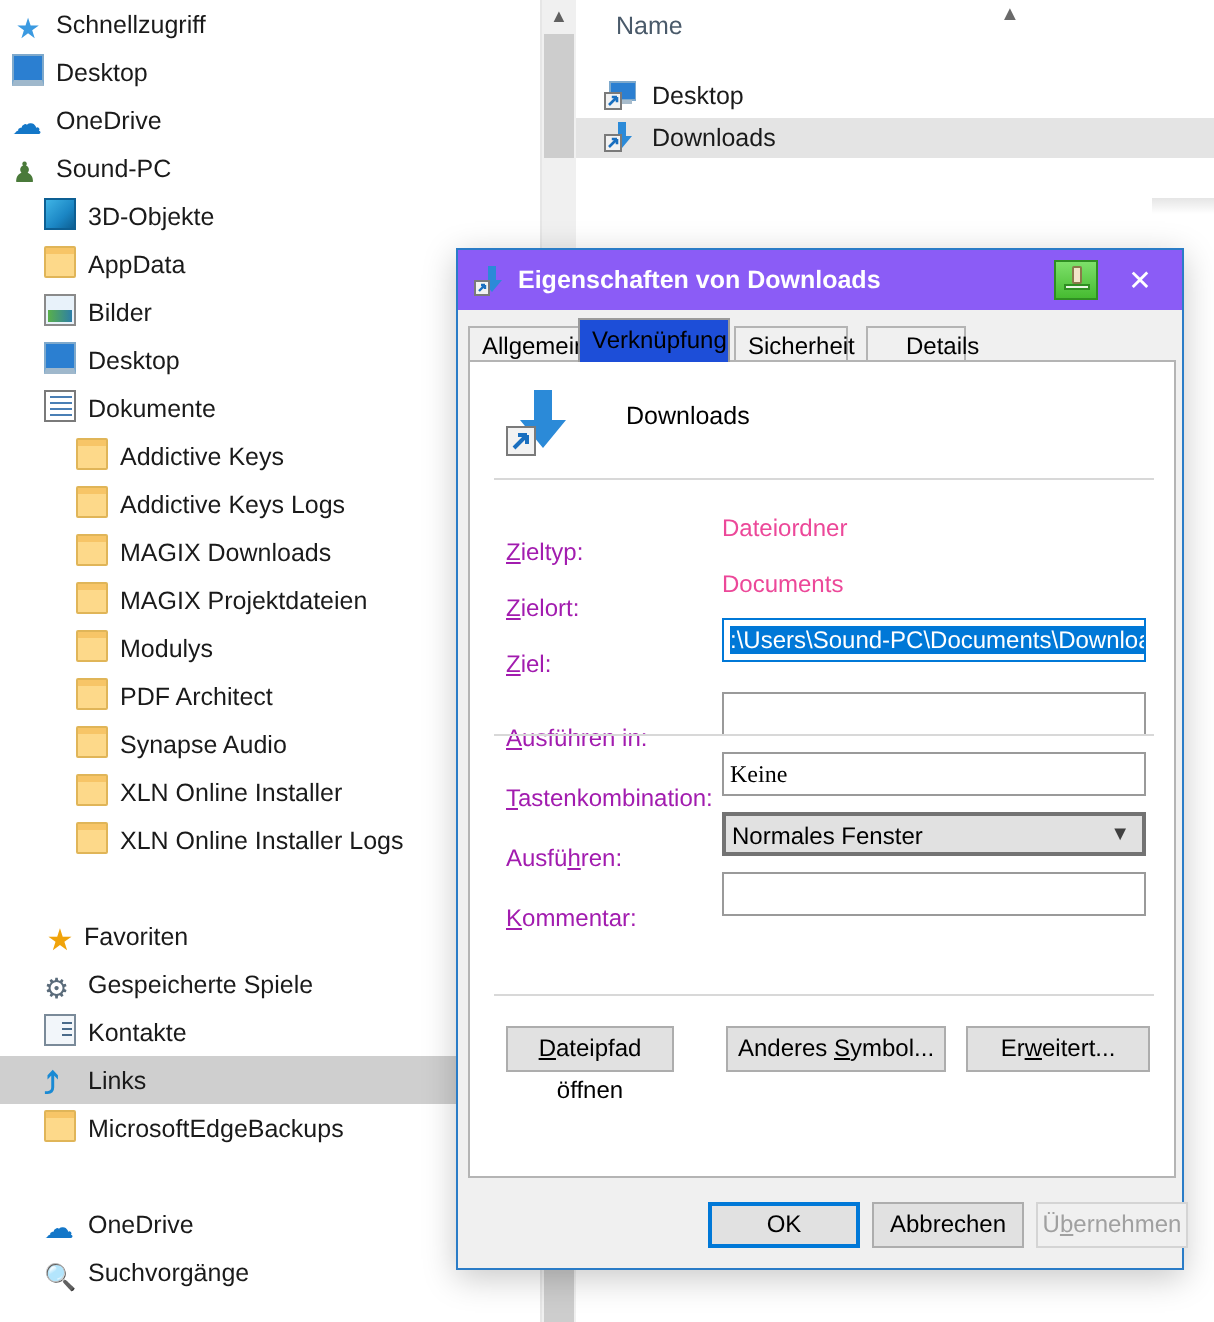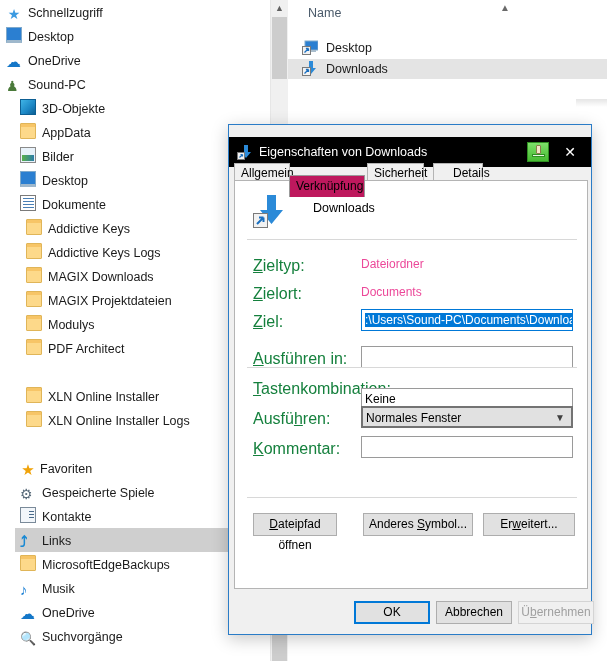--- a/index.html
+++ b/index.html
@@ -46,22 +46,22 @@
     box-shadow:0 3px 0 #4a6b8a,0 6px 0 #4a6b8a;background:#4a6b8a;}
   .ic-link{color:#1a8ad4;font-size:15px;line-height:16px;font-weight:bold;}
   .ic-link:before{content:"\2934";}
   .ic-music{color:#1a7fd4;font-size:15px;line-height:16px;}
   .ic-music:before{content:"\266A";}
   .ic-search{color:#555;font-size:13px;line-height:16px;}
   .ic-search:before{content:"\1F50D";}
 
   
   .ind0{padding-left:6px;}
-  .ind1{padding-left:5px;margin-left:15px;}
-  .ind2{padding-left:26px;}
+  .ind1{padding-left:22px;}
+  .ind2{padding-left:38px;}
 
   
   #nav-scroll{position:absolute;left:270px;top:0;width:17px;height:661px;background:#f0f0f0;border-left:1px solid #e6e6e6;}
   #nav-scroll-up{position:absolute;left:0;top:0;width:17px;height:17px;color:#606060;font-size:9px;text-align:center;line-height:17px;}
   #nav-thumb{position:absolute;left:1px;top:17px;width:15px;height:62px;background:#cdcdcd;}
   #nav-thumb2{position:absolute;left:1px;top:620px;width:15px;height:41px;background:#cdcdcd;}
 
   
   #file-pane{position:absolute;left:288px;top:0;width:319px;height:661px;background:#fff;}
   #col-header{position:absolute;left:0;top:0;width:319px;height:26px;}
@@ -74,43 +74,43 @@
   
   #exp-bottom-shadow{position:absolute;left:288px;top:99px;width:319px;height:8px;
     background:linear-gradient(180deg,rgba(0,0,0,0.10),rgba(0,0,0,0));}
 
   
   #dialog{
     position:absolute;left:228px;top:124px;width:364px;height:511px;
     background:#f0f0f0;border:1px solid #2a7cc7;box-sizing:border-box;
     box-shadow:0 4px 16px rgba(0,0,0,0.22);
   }
-  #titlebar{position:absolute;left:0;top:12px;right:0;height:30px;background:#000000;}
+  #titlebar{position:absolute;left:0;top:0;right:0;height:30px;background:#8b5cf6;font-weight:bold;}
   #title-icon{position:absolute;left:8px;top:7px;width:16px;height:16px;}
   #title-text{position:absolute;left:30px;top:0;height:30px;line-height:30px;color:#fff;font-size:12.5px;}
   #title-green{position:absolute;right:42px;top:5px;width:22px;height:20px;
     background:linear-gradient(180deg,#7ee06a 0%,#46bb31 100%);border:1px solid #2f8f22;box-sizing:border-box;}
   #title-green:after{content:"";position:absolute;left:4px;top:11px;width:13px;height:3px;background:#e9f7e4;border:1px solid #2f8f22;box-sizing:border-box;}
   #title-green:before{content:"";position:absolute;left:8px;top:2px;width:5px;height:9px;background:#f2e5c9;border:1px solid #8a7a4a;box-sizing:border-box;border-radius:1px;}
   #btn-close{position:absolute;right:0;top:0;width:42px;height:30px;color:#fff;font-size:14px;text-align:center;line-height:30px;}
 
   
   #tabstrip{position:absolute;left:5px;top:34px;width:354px;height:22px;}
   .tab{position:absolute;top:4px;height:18px;line-height:18px;padding:0 6px;font-size:12px;color:#000;
     background:#f0f0f0;border:1px solid #b4b4b4;box-sizing:border-box;border-bottom:none;white-space:nowrap;}
-  .tab.active{top:16px;height:22px;line-height:21px;background:#be185d;border-color:#9a9a9a;z-index:3;}
+  .tab.active{top:0;height:22px;line-height:21px;background:#1d4ed8;border-color:#9a9a9a;z-index:3;}
 
   #tabpanel{position:absolute;left:5px;top:55px;width:354px;height:409px;background:#fff;border:1px solid #b4b4b4;box-sizing:border-box;}
 
   
   #pnl-icon{position:absolute;left:18px;top:12px;width:36px;height:36px;}
   #pnl-title{position:absolute;left:78px;top:20px;font-size:12.5px;color:#000;}
   .hr{position:absolute;left:12px;width:330px;height:1px;background:#d8d8d8;}
 
-  .frow-label{position:absolute;font-size:16px;color:#15803d;}
+  .frow-label{position:absolute;font-size:12px;color:#a21caf;margin-top:12px;}
   .frow-value{position:absolute;font-size:12px;color:#ec4899;}
   .field{position:absolute;height:22px;background:#fff;border:1px solid #9a9a9a;box-sizing:border-box;
     font-size:12px;line-height:20px;padding:0 3px;color:#000;overflow:hidden;white-space:nowrap;}
   .field.focused{border:1px solid #0078d7;}
   .sel-text{background:#0078d7;color:#fff;}
   .combo{position:absolute;height:22px;background:#e1e1e1;border:2px solid #737373;box-sizing:border-box;
     font-size:12px;line-height:20px;padding:0 3px;color:#000;}
   .combo .chev{position:absolute;right:6px;top:0;color:#404040;font-size:10px;line-height:20px;}
 
   .btn{position:absolute;height:23px;background:#e1e1e1;border:1px solid #adadad;box-sizing:border-box;
@@ -133,28 +133,28 @@
       <div class="tree-item ind1" style="top: 120px; position: absolute;"><span class="ico ic-folder"></span><span class="lbl">AppData</span></div>
       <div class="tree-item ind1" style="top: 144px; position: absolute;"><span class="ico ic-pic"></span><span class="lbl">Bilder</span></div>
       <div class="tree-item ind1" style="top: 168px; position: absolute;"><span class="ico ic-desktop"></span><span class="lbl">Desktop</span></div>
       <div class="tree-item ind1" style="top: 192px; position: absolute;"><span class="ico ic-doc"></span><span class="lbl">Dokumente</span></div>
       <div class="tree-item ind2" style="top: 216px; position: absolute;"><span class="ico ic-folder"></span><span class="lbl">Addictive Keys</span></div>
       <div class="tree-item ind2" style="top: 240px; position: absolute;"><span class="ico ic-folder"></span><span class="lbl">Addictive Keys Logs</span></div>
       <div class="tree-item ind2" style="top: 264px; position: absolute;"><span class="ico ic-folder"></span><span class="lbl">MAGIX Downloads</span></div>
       <div class="tree-item ind2" style="top: 288px; position: absolute;"><span class="ico ic-folder"></span><span class="lbl">MAGIX Projektdateien</span></div>
       <div class="tree-item ind2" style="top: 312px; position: absolute;"><span class="ico ic-folder"></span><span class="lbl">Modulys</span></div>
       <div class="tree-item ind2" style="top: 336px; position: absolute;"><span class="ico ic-folder"></span><span class="lbl">PDF Architect</span></div>
+      <div class="tree-item ind2" style="top: 360px; position: absolute;"><span class="ico ic-folder"></span><span class="lbl">Synapse Audio</span></div>
       <div class="tree-item ind2" style="top: 384px; position: absolute;"><span class="ico ic-folder"></span><span class="lbl">XLN Online Installer</span></div>
       <div class="tree-item ind2" style="top: 408px; position: absolute;"><span class="ico ic-folder"></span><span class="lbl">XLN Online Installer Logs</span></div>
       <div class="tree-item ind1" style="top: 456px; position: absolute;"><span class="ico ic-star"></span><span class="lbl">Favoriten</span></div>
       <div class="tree-item ind1" style="top: 480px; position: absolute;"><span class="ico ic-game"></span><span class="lbl">Gespeicherte Spiele</span></div>
       <div class="tree-item ind1" style="top: 504px; position: absolute;"><span class="ico ic-contact"></span><span class="lbl">Kontakte</span></div>
       <div class="tree-item ind1 sel" style="top: 528px; position: absolute;"><span class="ico ic-link"></span><span class="lbl">Links</span></div>
       <div class="tree-item ind1" style="top: 552px; position: absolute;"><span class="ico ic-folder"></span><span class="lbl">MicrosoftEdgeBackups</span></div>
-      <div class="tree-item ind1" style="top: 576px; position: absolute;"><span class="ico ic-music"></span><span class="lbl">Musik</span></div>
       <div class="tree-item ind1" style="top: 600px; position: absolute;"><span class="ico ic-cloud"></span><span class="lbl">OneDrive</span></div>
       <div class="tree-item ind1" style="top: 624px; position: absolute; text-align: right;"><span class="ico ic-search"></span><span class="lbl">Suchvorgänge</span></div>
     </div>
 
   <div id="nav-scroll">
     <div id="nav-scroll-up">▲</div>
     <div id="nav-thumb"></div>
     <div id="nav-thumb2"></div>
   </div>
 
@@ -218,21 +218,21 @@
     <div id="form-area">
         <div class="frow-label" style="left: 18px; top: 76px;"><span class="u">Z</span>ieltyp:</div>
         <div class="frow-value" style="left: 126px; top: 76px;">Dateiordner</div>
         <div class="frow-label" style="left: 18px; top: 104px;"><span class="u">Z</span>ielort:</div>
         <div class="frow-value" style="left: 126px; top: 104px;">Documents</div>
         <div class="frow-label" style="left: 18px; top: 132px;"><span class="u">Z</span>iel:</div>
         <div class="field focused" style="left: 126px; top: 128px; width: 212px;"><span class="sel-text">:\Users\Sound-PC\Documents\Downloads</span></div>
         <div class="frow-label" style="left: 18px; top: 169px;"><span class="u">A</span>usführen in:</div>
         <div class="field" style="left: 126px; top: 165px; width: 212px;"><span></span></div>
         <div class="frow-label" style="left: 18px; top: 199px;"><span class="u">T</span>astenkombination:</div>
-        <div class="field" style="left: 126px; top: 207px; width: 212px;"><span>Keine</span></div>
+        <div class="field" style="left: 126px; top: 195px; width: 212px; font-family: Liberation Serif, serif;"><span>Keine</span></div>
         <div class="frow-label" style="left: 18px; top: 229px;">Ausfü<span class="u">h</span>ren:</div>
         <div class="combo" style="left: 126px; top: 225px; width: 212px;"><span>Normales Fenster</span><span class="chev">▼</span></div>
         <div class="frow-label" style="left: 18px; top: 259px;"><span class="u">K</span>ommentar:</div>
         <div class="field" style="left: 126px; top: 255px; width: 212px;"><span></span></div>
       </div>
 
     <div class="hr" style="top:186px"></div>
     <div class="hr" style="top:316px"></div>
 
     <div id="action-buttons">

